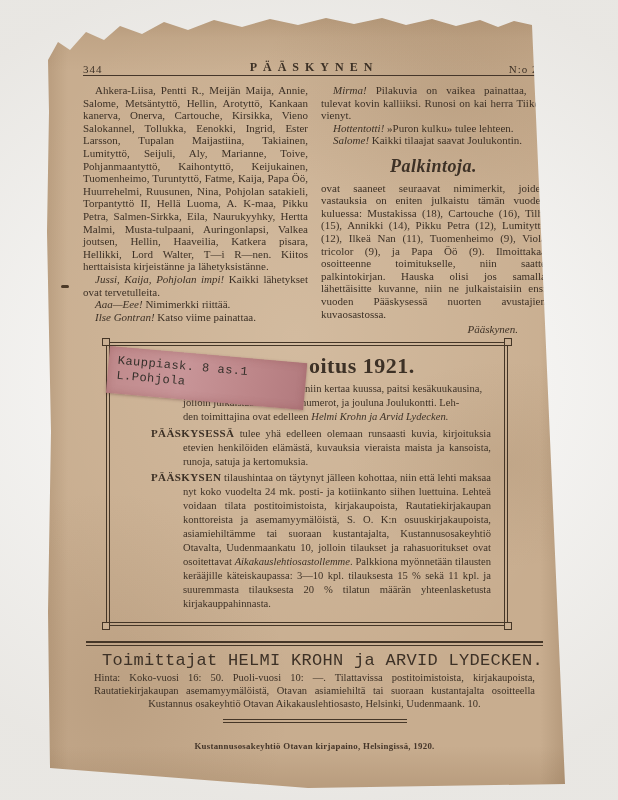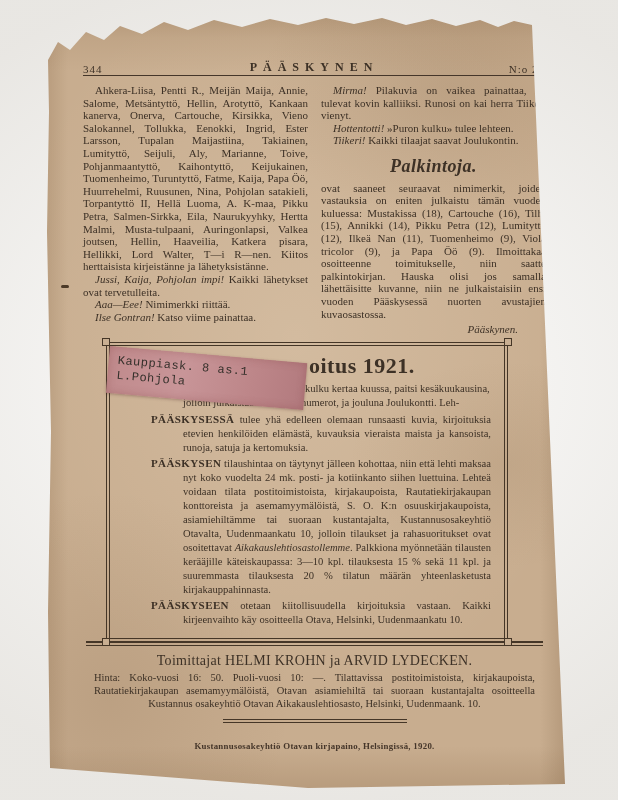--- a/index.html
+++ b/index.html
@@ -94,21 +94,21 @@
     box-shadow:0 1px 3px rgba(80,40,40,0.35), inset 0 0 8px rgba(125,60,60,0.30);
     z-index:6;
     font-family:"Liberation Mono","DejaVu Sans Mono",monospace;
     font-size:12px;line-height:15px;color:#35302b;
     padding:7px 0 0 9px;box-sizing:border-box;letter-spacing:0.5px;
     white-space:nowrap;
   }
   
   .p-footer{position:absolute;left:40px;top:629px;width:457px;font-size:10.5px;line-height:13px;}
   .double-rule{border-top:2px solid #453627;border-bottom:1px solid #453627;height:2px;margin-bottom:8px;}
-  .editors{text-align:center;font-size:14px;letter-spacing:0.3px;margin:0 0 4px;}
+  .editors{text-align:right;font-size:17px;letter-spacing:0.3px;margin:0 0 4px;font-family:Liberation Mono, monospace;}
   .price{margin:0 8px;text-align:justify;text-align-last:center;}
   .imprint-rule{width:184px;margin:9px auto 3px;border-top:1px solid #453627;border-bottom:1px solid #453627;height:1.5px;}
   .imprint{text-align:center;font-size:8.8px;font-weight:bold;letter-spacing:0.3px;margin:17px;color:#443529;}
   .speck{position:absolute;background:#4c3a28;border-radius:2px;}
   .speck.s1{left:15px;top:273px;width:8px;height:3px;}
   .speck.s2{left:40px;top:1px;width:5px;height:4px;opacity:0.8;}
 </style>
 </head>
 <body>
 
@@ -123,41 +123,41 @@
   <div class="columns">
     <div class="col">
       <p class="names">Ahkera-Liisa, Pentti R., Meijän Maija, Annie, Salome, Metsäntyttö, Hellin, Arotyttö, Kankaan kanerva, Onerva, Cartouche, Kirsikka, Vieno Salokannel, Tollukka, Eenokki, Ingrid, Ester Larsson, Tupalan Maijastiina, Takiainen, Lumityttö, Seijuli, Aly, Marianne, Toive, Pohjanmaantyttö, Kaihontyttö, Keijukainen, Tuomenheimo, Turuntyttö, Fatme, Kaija, Papa Öö, Huurrehelmi, Ruusunen, Nina, Pohjolan satakieli, Torpantyttö II, Hellä Luoma, A. K-maa, Pikku Petra, Salmen-Sirkka, Eila, Naurukyyhky, Hertta Malmi, Musta-tulpaani, Auringonlapsi, Valkea joutsen, Hellin, Haaveilia, Katkera pisara, Hellikki, Lord Walter, T—i R—nen.  Kiitos herttaisista kirjeistänne ja lähetyksistänne.</p>
       <p class="reply"><span class="lead">Jussi, Kaija, Pohjolan impi!</span><span> Kaikki lähetykset ovat tervetulleita.</span></p>
       <p class="reply"><span class="lead">Aaa—Eee!</span><span> Nimimerkki riittää.</span></p>
       <p class="reply"><span class="lead">Ilse Gontran!</span><span> Katso viime painattaa.</span></p>
     </div>
     <div class="col">
       <p class="reply"><span class="lead">Mirma!</span><span> Pilakuvia on vaikea painattaa, ne tulevat kovin kalliiksi.  Runosi on kai herra Tiikeri vienyt.</span></p>
       <p class="reply"><span class="lead">Hottentotti!</span><span> »Puron kulku» tulee lehteen.</span></p>
-      <p class="reply"><span class="lead">Tiikeri!</span><span> Kaikki tilaajat saavat Joulukontin.</span></p>
+      <p class="reply"><span class="lead">Salome!</span><span> Kaikki tilaajat saavat Joulukontin.</span></p>
       <p class="prizes-heading">Palkintoja.</p>
       <p>ovat saaneet seuraavat nimimerkit, joiden vastauksia on eniten julkaistu tämän vuoden kuluessa:  Mustakissa (18), Cartouche (16), Tilhi (15), Annikki (14), Pikku Petra (12), Lumityttö (12), Ilkeä Nan (11), Tuomenheimo (9), Viola tricolor (9), ja Papa Öö (9).  Ilmoittakaa osoitteenne toimitukselle, niin saatte palkintokirjan. Hauska olisi jos samalla lähettäisitte kuvanne, niin ne julkaistaisiin ensi vuoden Pääskysessä nuorten avustajien kuvaosastossa.</p>
       <p class="signature">Pääskynen.</p>
     </div>
   </div>
 
   <div class="box">
     <span class="corner tl"></span>
     <span class="corner tr"></span>
     <span class="corner bl"></span>
     <span class="corner br"></span>
     <div class="box-inner">
       <p class="box-heading">oitus 1921.</p>
       <div class="intro">
-        <span class="ln ln1">kulku kertaa kuussa, paitsi kesäkuukausina,</span>
+        <span class="ln ln1">niin kertaa kuussa, paitsi kesäkuukausina,</span>
         <span class="ln ln2"><span>jolloin julkaistaan</span><span class="gap-spacer"></span><span>ksoisnumerot, ja jouluna Joulukontti.  Leh-</span></span>
+        <span class="ln ln3"><span>den toimittajina ovat edelleen </span><span class="em">Helmi Krohn ja Arvid Lydecken.</span></span>
       </div>
       <p class="hang"><span class="lbl">PÄÄSKYSESSÄ</span><span> tulee yhä edelleen olemaan runsaasti kuvia, kirjoituksia etevien henkilöiden elämästä, kuvauksia vieraista maista ja kansoista, runoja, satuja ja kertomuksia.</span></p>
       <p class="hang"><span class="lbl">PÄÄSKYSEN</span><span> tilaushintaa on täytynyt jälleen kohottaa, niin että lehti maksaa nyt koko vuodelta 24 mk. posti- ja kotiinkanto siihen luettuina.  Lehteä voidaan tilata postitoimistoista, kirjakaupoista, Rautatiekirjakaupan konttoreista ja asemamyymälöistä, S. O. K:n osuuskirjakaupoista, asiamiehiltämme tai suoraan kustantajalta, Kustannusosakeyhtiö Otavalta, Uudenmaankatu 10, jolloin tilaukset ja rahasuoritukset ovat osoitettavat </span><span class="em">Aikakauslehtiosastollemme</span><span>.  Palkkiona myönnetään tilausten kerääjille käteiskaupassa: 3—10 kpl. tilauksesta 15 % sekä 11 kpl. ja suuremmasta tilauksesta 20 % tilatun määrän yhteenlasketusta kirjakauppahinnasta.</span></p>
-      <p class="hang"><span class="lbl">PÄÄSKYSEEN</span><span> otetaan kiitollisuudella kirjoituksia vastaan.  Kaikki kirjeenvaihto käy osoitteella Otava, Helsinki, Uudenmaankatu 10.</span></p>
     </div>
   </div>
 
   <div class="sticker">
     <div>Kauppiask. 8 as.1</div>
     <div>L.Pohjola</div>
   </div>
 
   <div class="p-footer">
     <div class="double-rule"></div>

